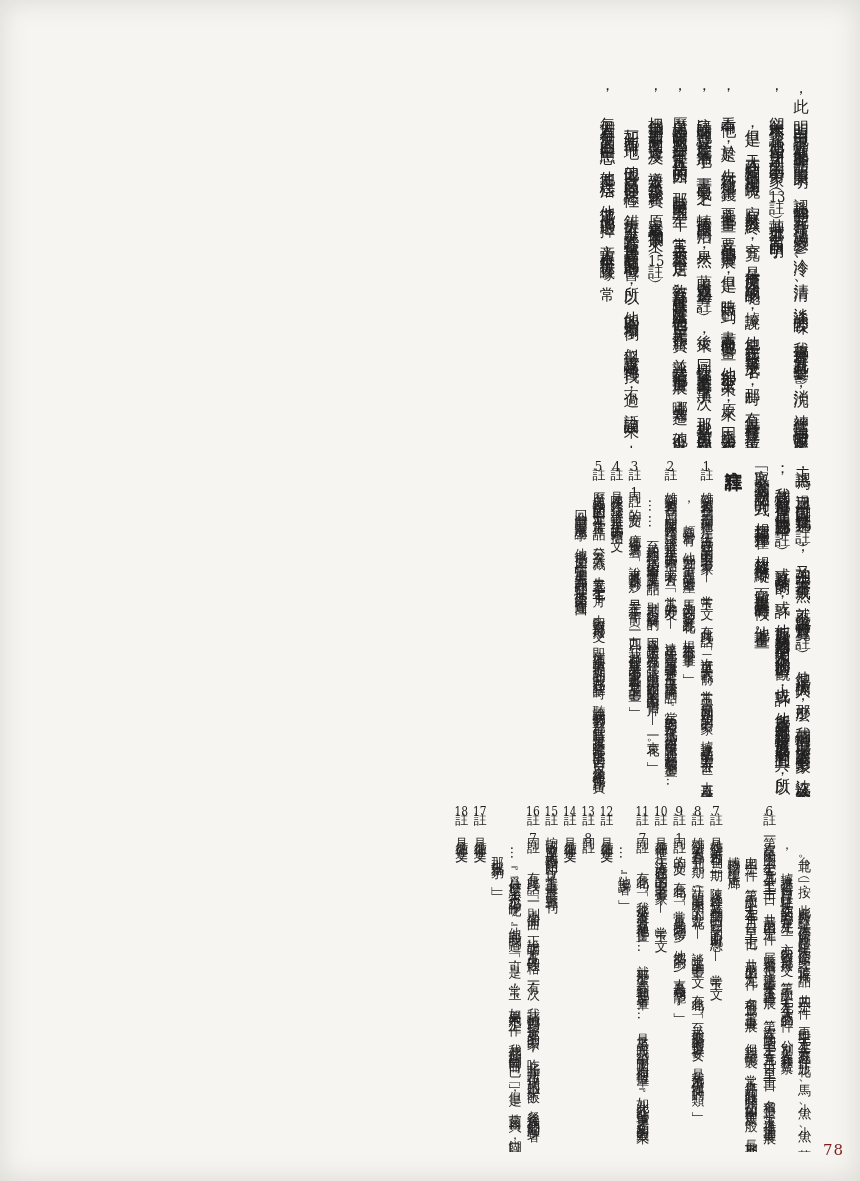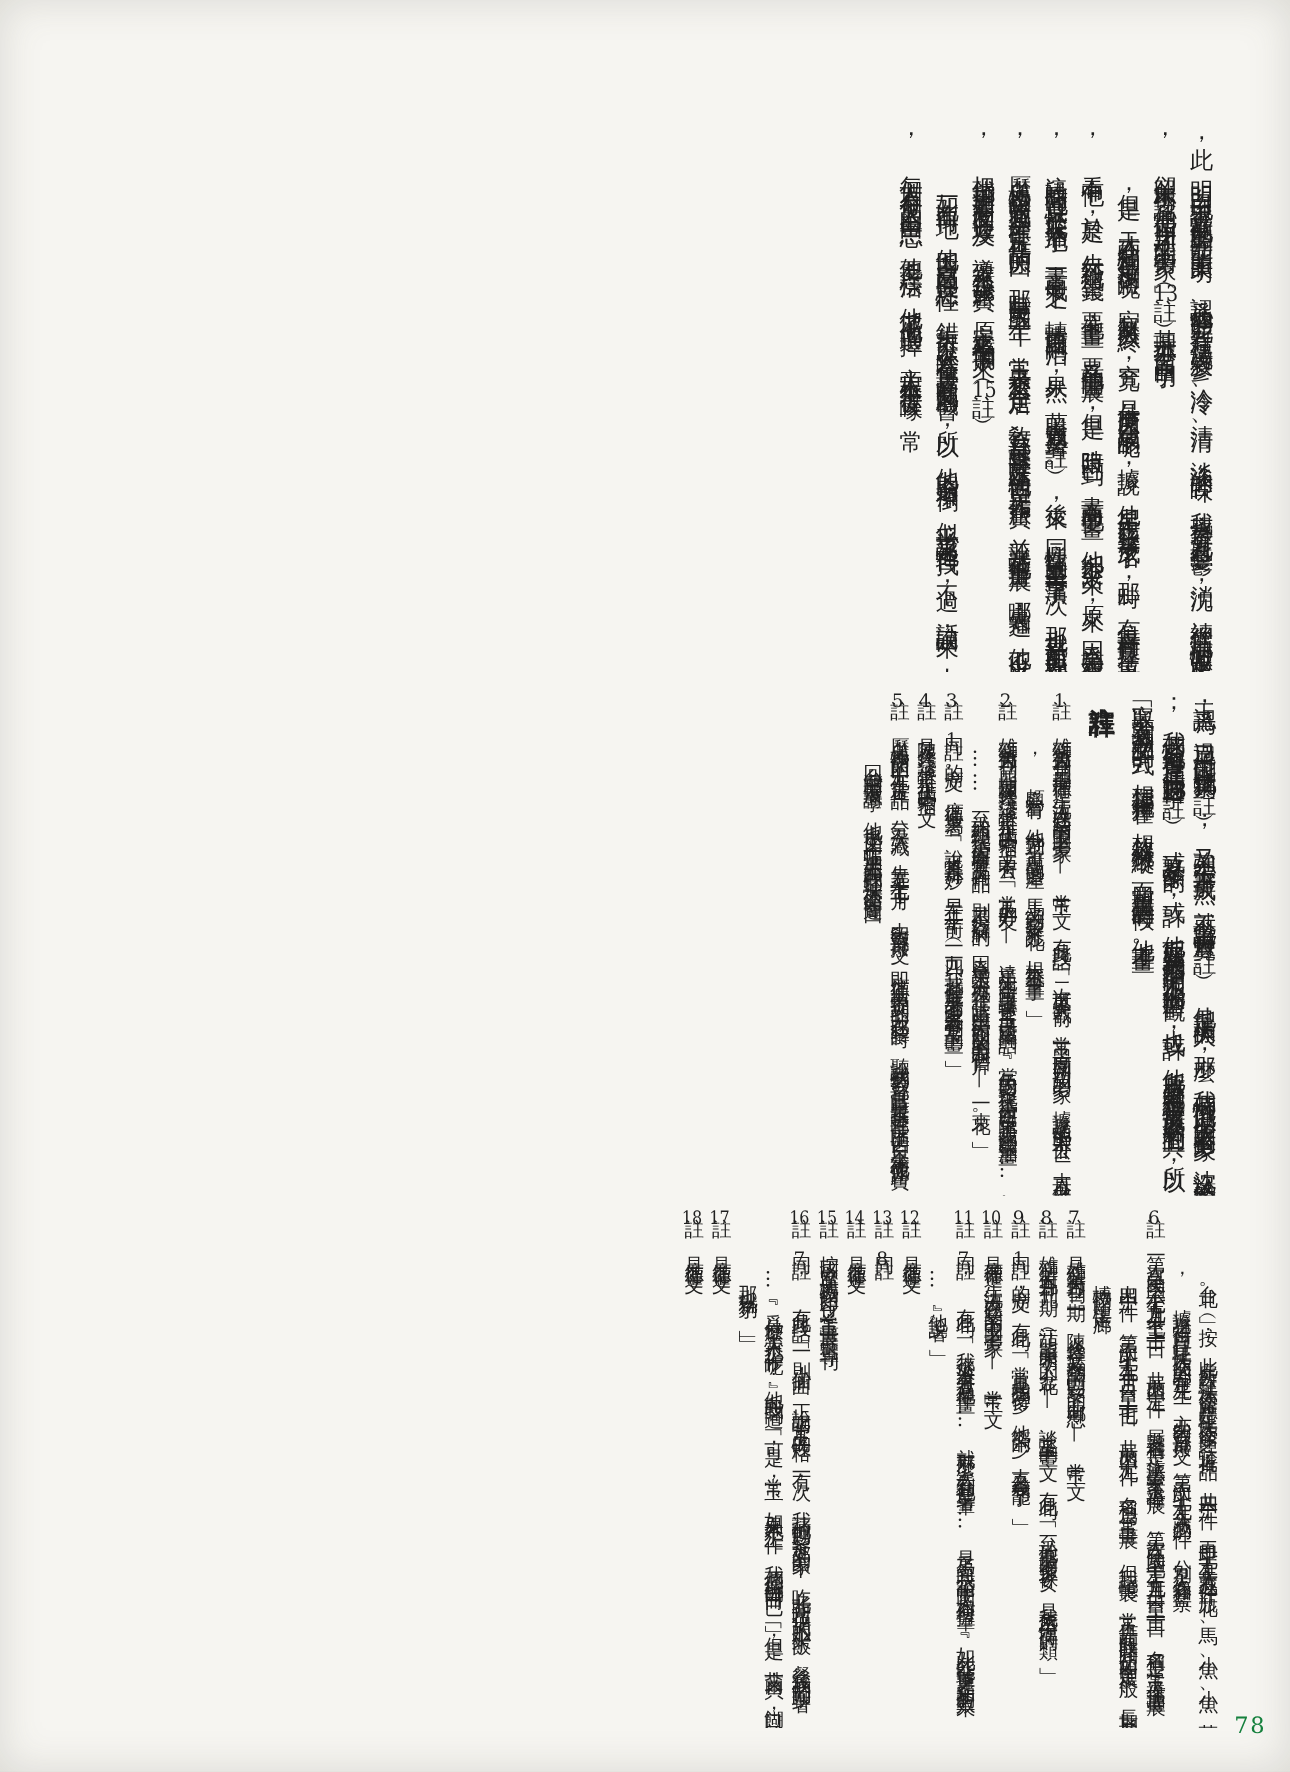--- a/index.html
+++ b/index.html
@@ -38,21 +38,21 @@
   .note-gap { display:inline-block; height:8px; }
 
   .tcy, .num {
     text-combine-upright:all;
     -webkit-text-combine:horizontal;
     letter-spacing:0; font-size:.95em;
   }
 
   .page-number {
     position:absolute; top:1141px; right:16px;
-    font-size:15px; letter-spacing:1px; color:#15803d;
+    font-size:15px; letter-spacing:1px; color:#7f1d1d;
   }
 </style>
 </head>
 <body>
 
 <div class="page">
 
   <section class="band band1">
 
       <p class="para">此，明明白白地說不喜歡他的畫的江萌（熊秉明），認爲他的盆花「有一種淒婉寂寥、冷冷、清清、淡淡的苦味，我覺得看了就有些憂鬱、消沈，神經質地病懨懨起來」，卻照樣不否認「他是個四川才子型的藝術家。」（註<span class="tcy">13</span>）其理亦可不言而自明了。</p>

